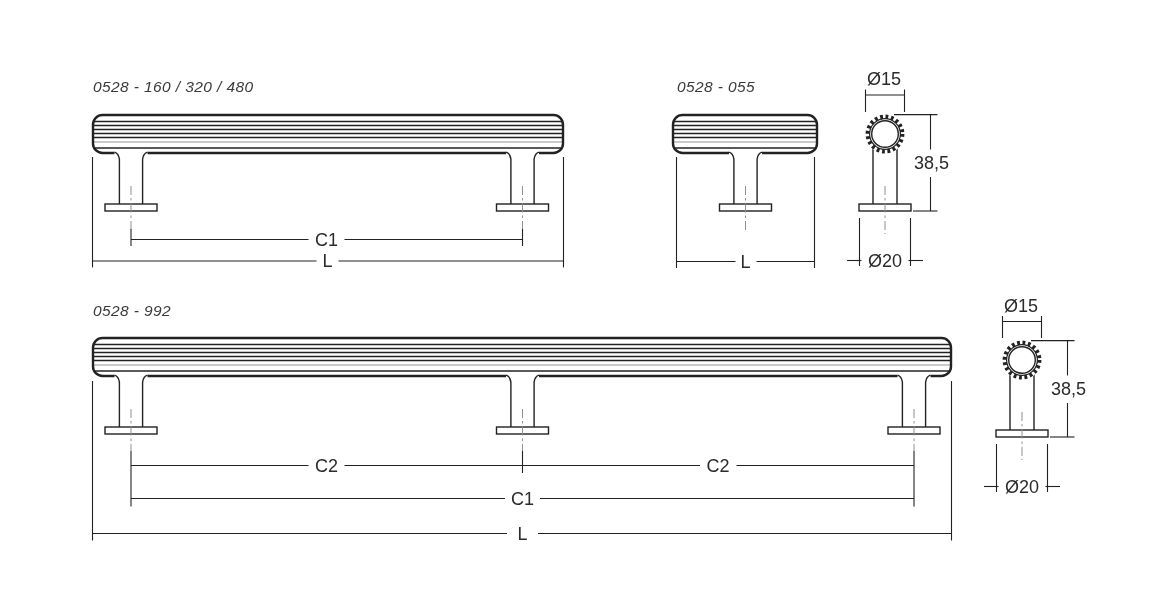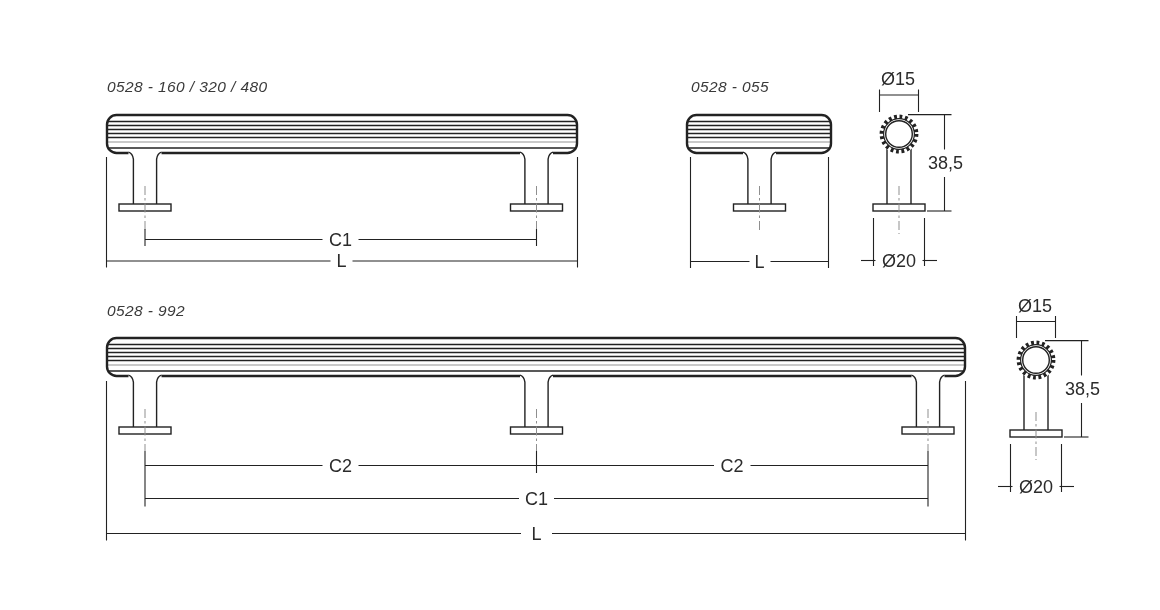--- a/index.html
+++ b/index.html
@@ -3,21 +3,21 @@
 <meta charset="utf-8">
 <style>
   :root{
     --line-color:#222222;
     --text-color:#2b2b2b;
     --label-color:#3a3a3a;
     --centerline-color:#8f8f8f;
     --background-color:#ffffff;
   }
   html,body{margin:0;padding:0;background:var(--background-color);}
-  .page{width:956px;height:610px;background:var(--background-color);margin-left:14px;}
+  .page{width:956px;height:610px;background:var(--background-color);}
   svg{display:block;}
   .s   {stroke:var(--line-color);stroke-width:1.4;fill:none;}
   .s2  {stroke:var(--line-color);stroke-width:2.4;fill:var(--background-color);}
   .st  {stroke:var(--line-color);stroke-width:1.35;fill:none;}
   .stl {stroke:var(--line-color);stroke-width:0.9;opacity:0.55;fill:none;}
   .dim {stroke:var(--line-color);stroke-width:1.1;fill:none;}
   .wf  {fill:var(--background-color);stroke:none;}
   .of  {fill:var(--background-color);stroke:var(--line-color);stroke-width:1.4;}
   .cl  {stroke:var(--centerline-color);stroke-width:1;fill:none;stroke-dasharray:9 3 2.5 3;}
   .dim-text{font-family:"Liberation Sans","DejaVu Sans",sans-serif;font-size:18px;fill:var(--text-color);text-anchor:middle;}

